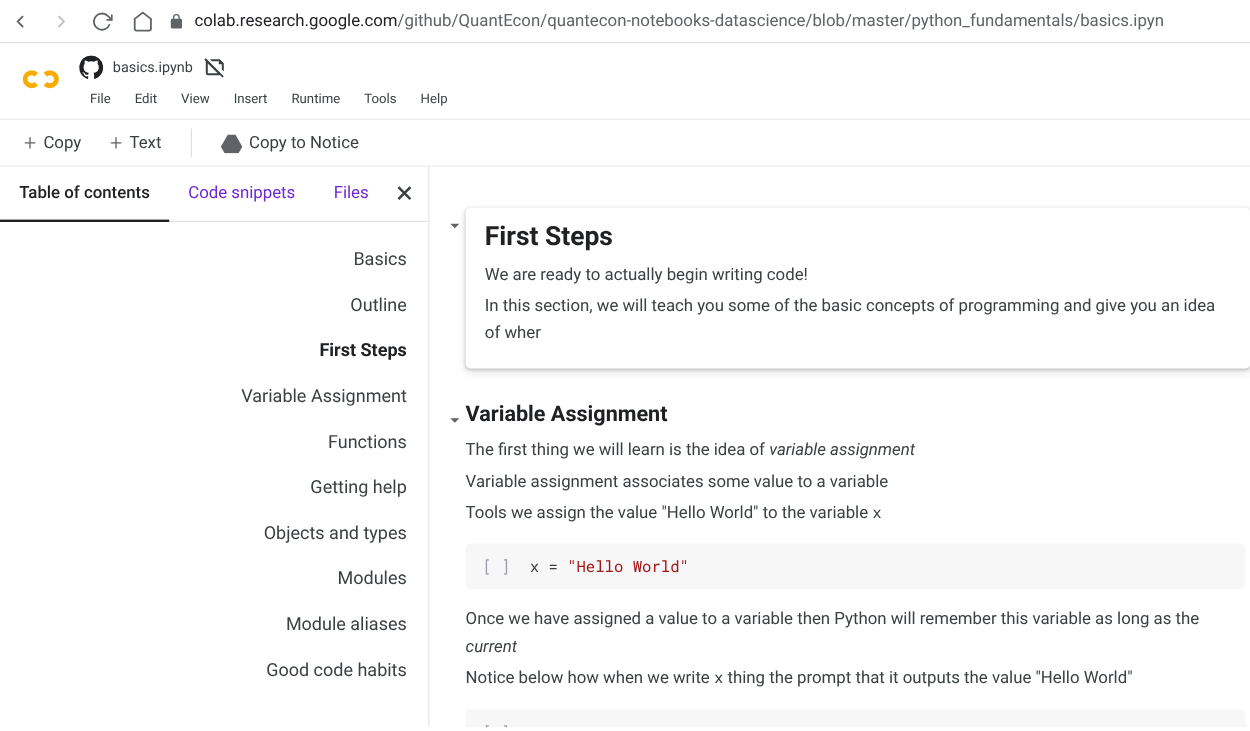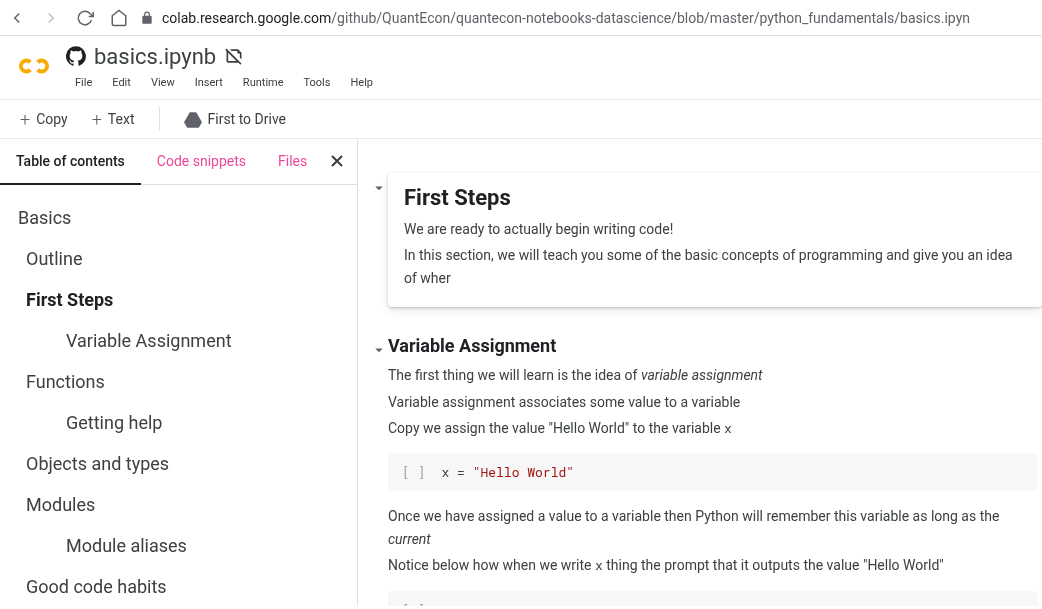--- a/index.html
+++ b/index.html
@@ -10,34 +10,34 @@
 .url-bar { display: flex; align-items: center; gap: 8px; flex: 1; color: #202124; font-size: 14px; }
 .url-text { white-space: nowrap; overflow: hidden; }
 .url-domain { color: #202124; }
 .url-path { color: #5f6368; }
 .lock-icon { color: #5f6368; }
 .colab-header { display: flex; align-items: flex-start; padding: 6px 16px 0 16px; gap: 14px; }
 .colab-logo { width: 36px; height: 36px; margin-top: 6px; }
 .header-content { flex: 1; }
 .title-row { display: flex; align-items: center; gap: 8px; height: 28px; }
 .title-row svg.gh { width: 20px; height: 20px; }
-.doc-title { font-size: 22px; font-weight: 400; color: #3c4043; }
+.doc-title { font-size: 12px; font-weight: 400; color: #3c4043; }
 .menu-row { display: flex; gap: 2px; margin-top: 2px; padding-bottom: 6px; }
 .menu-item { padding: 4px 9px; font-size: 11px; color: #3c4043; cursor: pointer; border-radius: 4px; }
 .toolbar { height: 40px; border-top: 1px solid #e8eaed; border-bottom: 1px solid #e8eaed; display: flex; align-items: center; padding: 0 12px; gap: 8px; }
 .tb-btn { display: flex; align-items: center; gap: 6px; padding: 6px 8px; color: #3c4043; font-size: 14px; cursor: pointer; border-radius: 4px; }
 .tb-sep { width: 1px; height: 24px; background: #e0e0e0; margin: 0 8px; }
 .main-area { display: flex; height: calc(609px - 36px - 66px - 40px); }
 .sidebar { width: 358px; border-right: 1px solid #e0e0e0; background: #fff; display: flex; flex-direction: column; }
 .sb-tabs { display: flex; align-items: flex-start; border-bottom: 1px solid #e0e0e0; position: relative; }
-.sb-tab { padding: 14px 16px; font-size: 14px; color: #ec4899; cursor: pointer; }
+.sb-tab { padding: 14px 16px; font-size: 14px; color: #6d28d9; cursor: pointer; }
 .sb-tab.active { color: #202124; font-weight: 500; border-bottom: 2px solid #202124; margin-bottom: -1px; }
 .sb-close { position: absolute; right: 10px; top: 12px; cursor: pointer; color: #3c4043; }
 .toc { padding: 12px 0; overflow-y: auto; }
-.toc-item { padding: 10px 18px; font-size: 18px; color: #3c4043; cursor: pointer; }
+.toc-item { padding: 10px 18px; font-size: 15px; color: #3c4043; cursor: pointer; text-align: right; }
 .toc-item.lvl1 { padding-left: 26px; }
 .toc-item.lvl2 { padding-left: 66px; }
 .toc-item.active { font-weight: 700; color: #202124; }
 .content { flex: 1; overflow: hidden; position: relative; background: #fff; }
 .content-inner { padding: 0 0 0 12px; }
 .exer-link { color: #1a0dab; text-decoration: underline; font-size: 14px; margin-left: 80px; display: inline-block; visibility: hidden; }
 .cell-hdr { display: flex; align-items: flex-start; margin-top: 18px; }
 .collapse-ar { width: 18px; color: #5f6368; cursor: pointer; margin-top: 6px; flex-shrink: 0; }
 .cell-body { flex: 1; padding-right: 4px; }
 .sticky-card { box-shadow: 0 1px 3px rgba(0,0,0,0.2), 0 4px 8px rgba(0,0,0,0.08); border-radius: 4px; padding: 12px 16px 14px 16px; margin-top: 0; background: #fff; }
@@ -115,21 +115,21 @@
     </div>
   <div class="tb-btn">
       <span class="plus">+</span>
       <span>Text</span>
     </div>
   <div class="tb-sep"></div>
   <div class="tb-btn">
     <svg width="18" height="18" viewBox="0 0 24 24">
         <path fill="#5f6368" d="M7.7 3h8.6l7.7 13.3-4.3 7.4H4.3L0 16.3 7.7 3z"></path>
       </svg>
-    <span>First to Drive</span>
+    <span>Copy to Notice</span>
   </div>
 </div>
 
 <div class="main-area">
   <div class="sidebar">
     <div class="sb-tabs">
       <div class="sb-tab active">Table of contents</div>
       <div class="sb-tab">Code snippets</div>
       <div class="sb-tab">Files</div>
       <svg class="sb-close" width="20" height="20" viewBox="0 0 24 24" stroke="currentColor" stroke-width="2.5" fill="none">
@@ -168,21 +168,21 @@
 
       
       <div class="cell-hdr" style="margin-top:28px">
         <svg class="collapse-ar" viewBox="0 0 24 24" fill="currentColor">
             <path d="M7 10l5 5 5-5z"></path>
           </svg>
         <div class="cell-body">
           <h3 class="subsection">Variable Assignment</h3>
           <p class="para"><span>The first thing we will learn is the idea of </span><em>variable assignment</em></p>
           <p class="para">Variable assignment associates some value to a variable</p>
-          <p class="para"><span>Copy we assign the value "Hello World" to the variable </span><span class="code-var">x</span></p>
+          <p class="para"><span>Tools we assign the value "Hello World" to the variable </span><span class="code-var">x</span></p>
 
           <div class="code-cell">
             <span class="code-gutter">[ ]</span>
             <span class="code-txt"><span>x = </span><span class="code-str">"Hello World"</span></span>
           </div>
 
           <p class="para"><span>Once we have assigned a value to a variable then Python will remember this variable as long as the </span><em>current</em></p>
           <p class="para"><span>Notice below how when we write </span><span class="code-var">x</span><span> thing the prompt that it outputs the value "Hello World"</span></p>
 
           <div class="code-cell">

